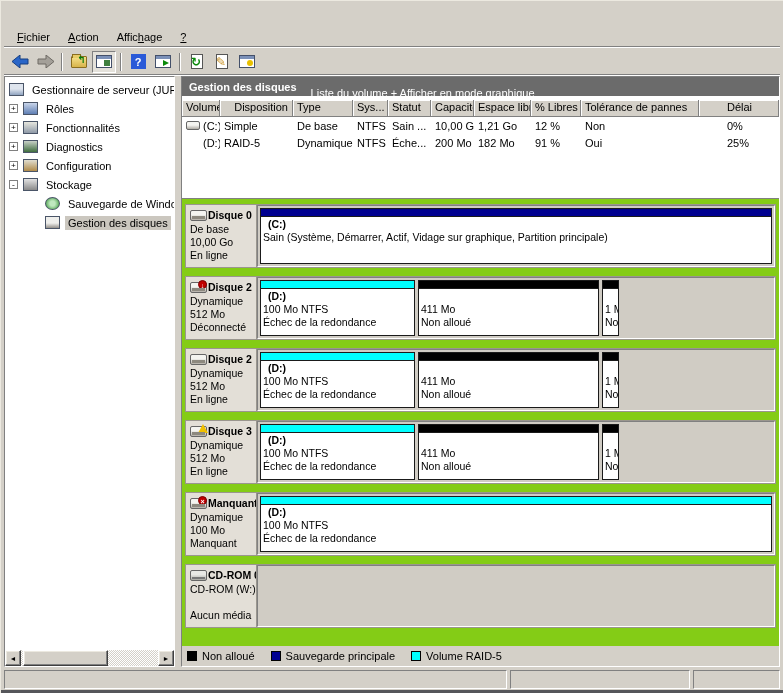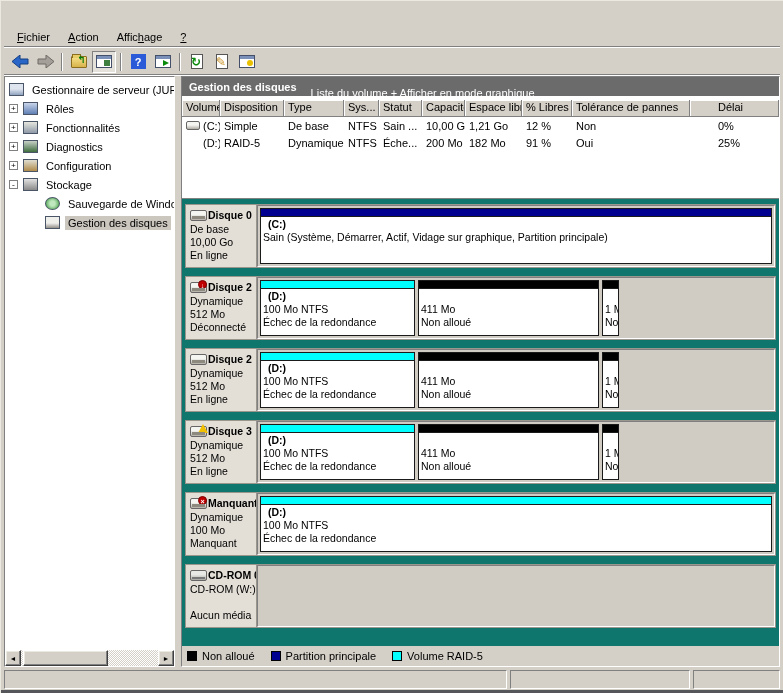--- a/index.html
+++ b/index.html
@@ -82,26 +82,26 @@
   .gd-header { height:19px; flex:none; background:#6B6B6B; color:#FFFFFF; display:flex; align-items:center; padding:0 7px; font-size:11px; }
   .gd-header .t1 { font-weight:bold; margin-right:14px; white-space:nowrap; }
   .gd-header .t2 { white-space:nowrap;margin-top:12px; }
 
   
   .volume-area { height:103px; flex:none; background:#FFFFFF; border-bottom:1px solid #808080; overflow:hidden; padding-top:4px; }
   .vt-row { display:flex; height:17px; font-size:11px; align-items:stretch; }
   .vt-h { background:#D4D0C8; border-right:1px solid #808080; border-bottom:1px solid #808080;
     box-shadow: inset 1px 1px 0 #FFFFFF; padding:1px 4px; white-space:nowrap; overflow:hidden; cursor:default; }
   .vt-c { padding:2px 4px; white-space:nowrap; overflow:hidden; display:flex; align-items:center; gap:3px; }
-  .w0{width:38px;} .w1{width:64px;} .w2{width:60px;} .w3{width:35px;} .w4{width:43px;}
+  .w0{width:38px;} .w1{width:73px;text-align:right;} .w2{width:60px;} .w3{width:35px;} .w4{width:43px;}
   .w5{width:43px;} .w6{width:57px;} .w7{width:50px;} .w8{width:118px;} .w9{flex:1;padding-left:28px;}
   .vol-ico { width:14px; height:9px; flex:none; background:linear-gradient(180deg,#f4f4f0 45%,#b0aca4); border:1px solid #666; border-radius:2px; }
 
   
-  .graph-area { flex:1; background:#0f766e; padding:5px 3px 0 3px; overflow:hidden; }
+  .graph-area { flex:1; background:#84cc16; padding:5px 3px 0 3px; overflow:hidden; }
   .disk-row { height:64px; margin-bottom:8px; display:flex; border:1px solid #9a968e; background:#D4D0C8; }
   .disk-label { width:71px; flex:none; background:#E3DFD7; border-right:1px solid #9a968e; padding:3px 2px 0 4px; font-size:10.5px; line-height:13px; white-space:nowrap; overflow:hidden; }
   .disk-name { display:flex; align-items:center; font-weight:bold; height:14px; margin-bottom:1px; }
   .hdd-ico { width:17px; height:11px; flex:none; margin-right:1px; background:linear-gradient(180deg,#f4f4f0 40%,#b4b0a8); border:1px solid #666; border-radius:2px; position:relative; }
   .hdd-ico::after { content:""; position:absolute; left:1px; right:1px; bottom:1px; height:3px; background:#8d897f; }
   .cd-ico { background:linear-gradient(180deg,#e8e8e4 40%,#a8a8a2); }
   .cd-ico::after { background:#777; height:2px; }
   .badge { position:absolute; left:7px; top:-3px; width:9px; height:9px; border-radius:50%; color:#fff; font-size:7px; line-height:9px; text-align:center; font-weight:bold; }
   .badge.red { background:#C00000; border:1px solid #7a0000; }
   .badge.warn { width:0; height:0; border-radius:0; background:none; border-left:5px solid transparent; border-right:5px solid transparent; border-bottom:9px solid #F0C000; }
@@ -473,21 +473,21 @@
 
       </div>
 
       <div class="legend">
         <span class="leg-item">
           <span class="leg-sq" style="background-color: rgb(0, 0, 0);"></span>
           <span>Non alloué</span>
         </span>
         <span class="leg-item">
           <span class="leg-sq" style="background-color: rgb(0, 0, 144);"></span>
-          <span>Partition principale</span>
+          <span>Sauvegarde principale</span>
         </span>
         <span class="leg-item">
           <span class="leg-sq" style="background-color: rgb(0, 255, 255);"></span>
           <span>Volume RAID-5</span>
         </span>
       </div>
 
     </div>
   </div>
 

